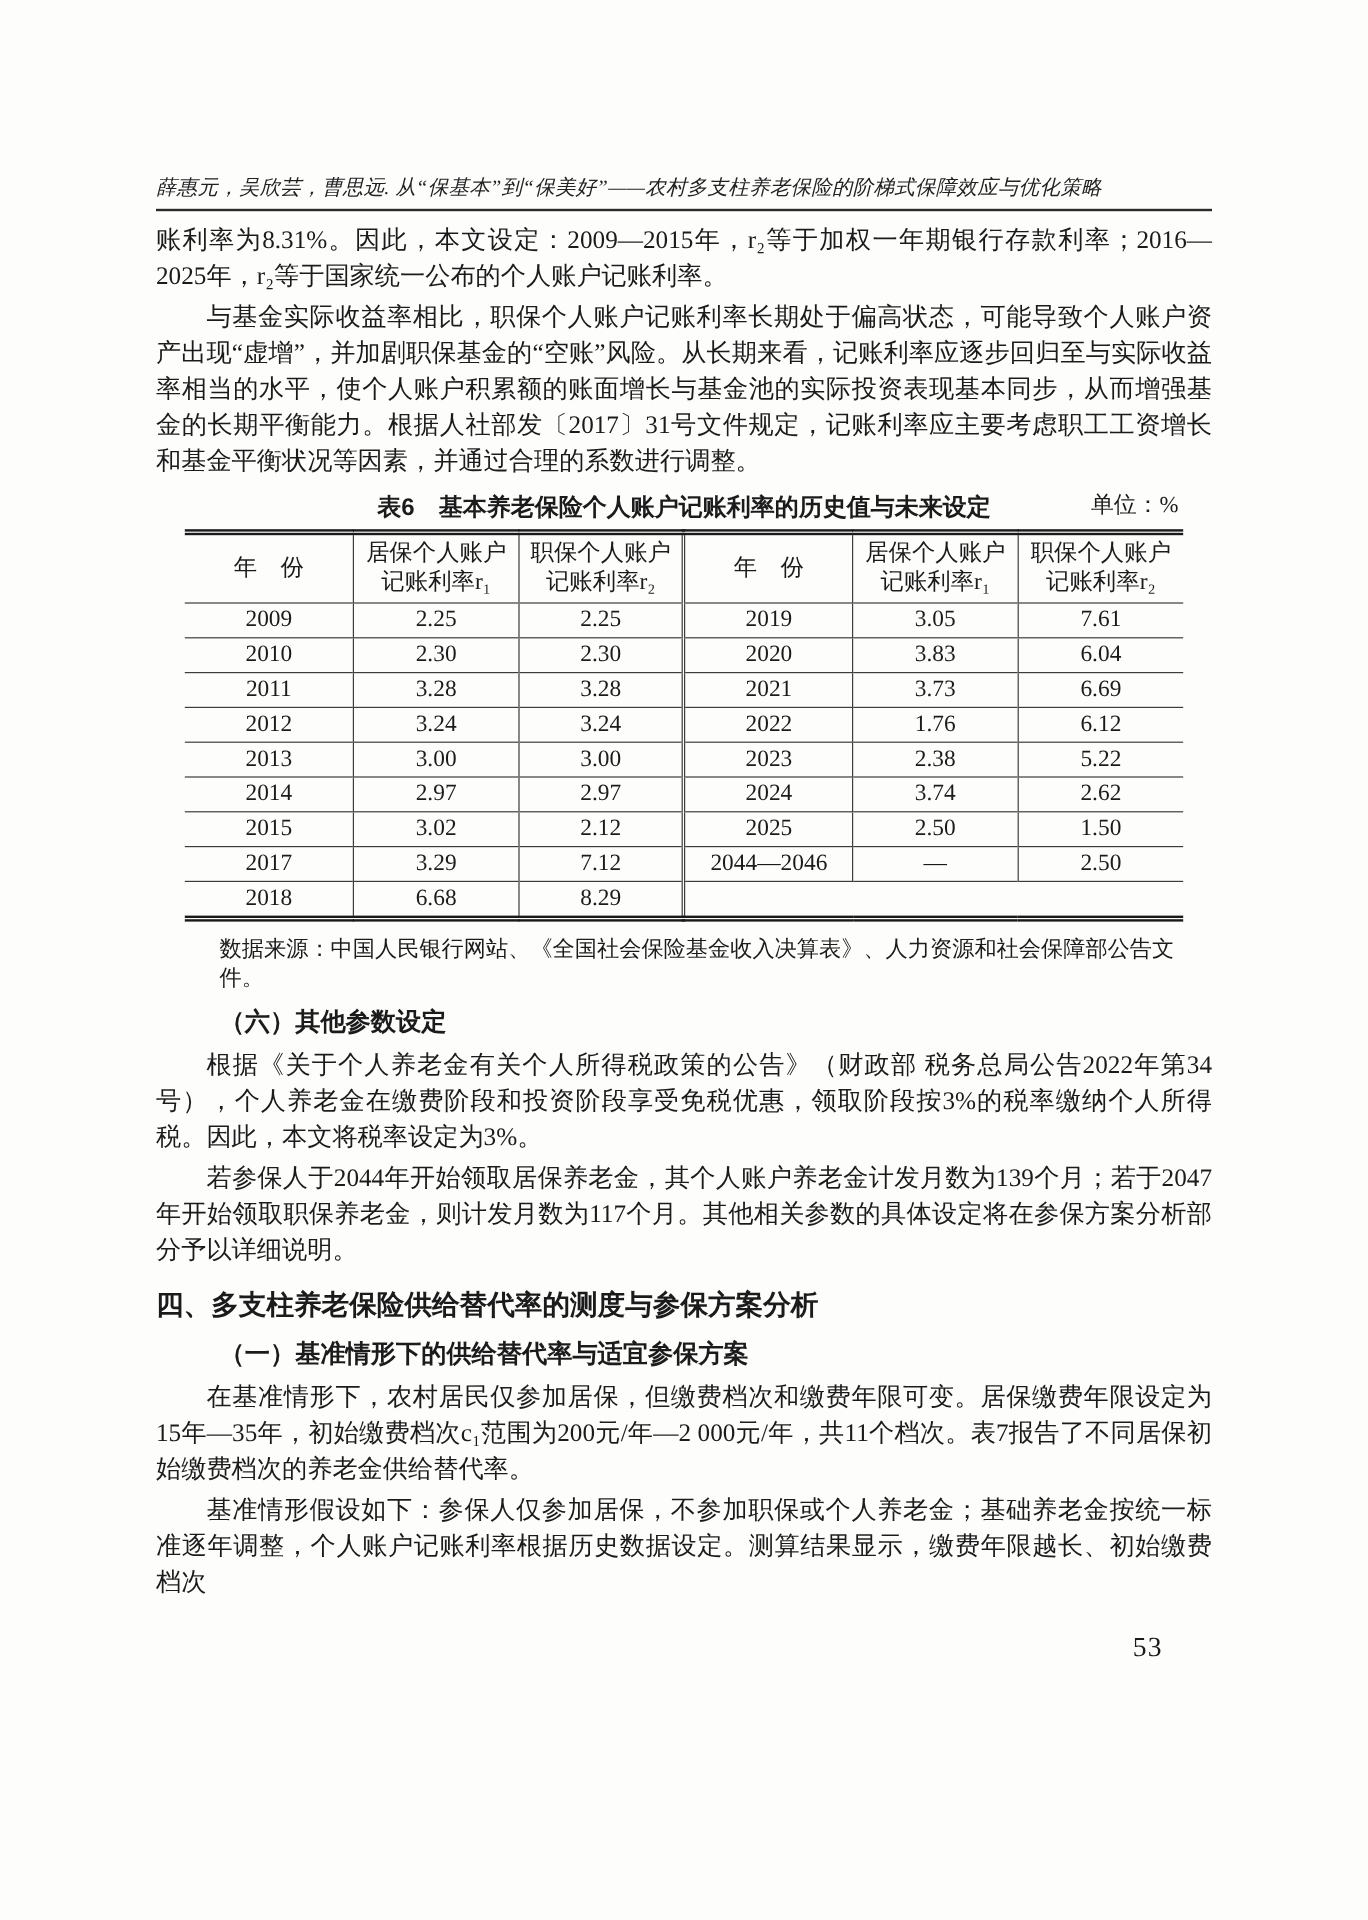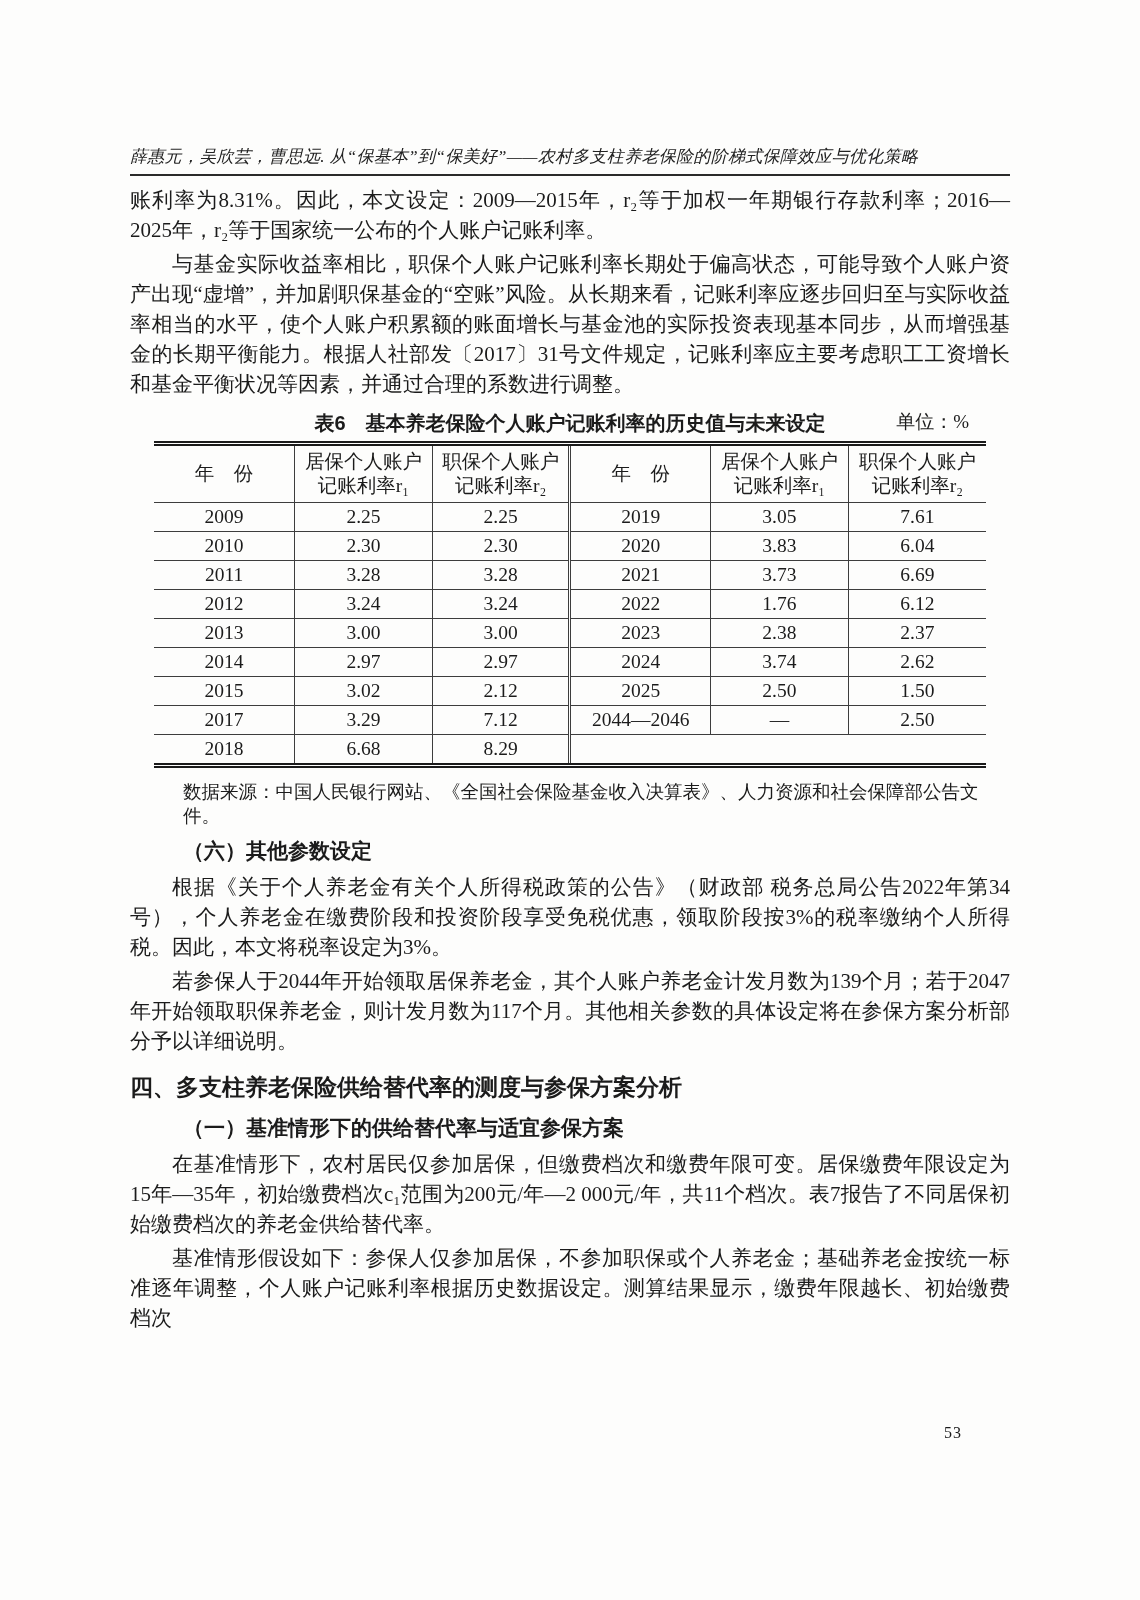--- a/index.html
+++ b/index.html
@@ -59,21 +59,21 @@
     position: relative;
     text-align: center;
     margin: 8px 0 6px 0;
     font-family: "Liberation Sans", "DejaVu Sans", sans-serif;
     font-weight: bold;
     font-size: 20px;
     line-height: 24px;
   }
   .t6-unit {
     position: absolute;
-    right: 17px;
+    right: 4px;
     bottom: 1px;
     font-family: "Liberation Serif", "DejaVu Serif", serif;
     font-weight: normal;
     font-size: 19px;
   }
   table.t6 {
     width: 100%;
     border-collapse: collapse;
     table-layout: fixed;
     border-top: 5px double #1a1a1a;
@@ -103,22 +103,22 @@
   .table-source {
     margin: 7px 0 6px 0;
     padding-left: 53px;
     font-size: 18.5px;
     line-height: 24px;
   }
   
   .page-number {
     position: absolute;
     left: 944px;
-    top: 1424px;
-    font-size: 16px;
+    top: 1360px;
+    font-size: 23px;
     letter-spacing: 1px;
     text-align: right;
   }
 </style>
 </head>
 <body>
 
 <div class="page">
 
   <header>
@@ -193,21 +193,21 @@
               <td class="mid">2022</td>
               <td>1.76</td>
               <td>6.12</td>
             </tr>
             <tr>
               <td>2013</td>
               <td>3.00</td>
               <td>3.00</td>
               <td class="mid">2023</td>
               <td>2.38</td>
-              <td>2.37</td>
+              <td>5.22</td>
             </tr>
             <tr>
               <td>2014</td>
               <td>2.97</td>
               <td>2.97</td>
               <td class="mid">2024</td>
               <td>3.74</td>
               <td>2.62</td>
             </tr>
             <tr>

